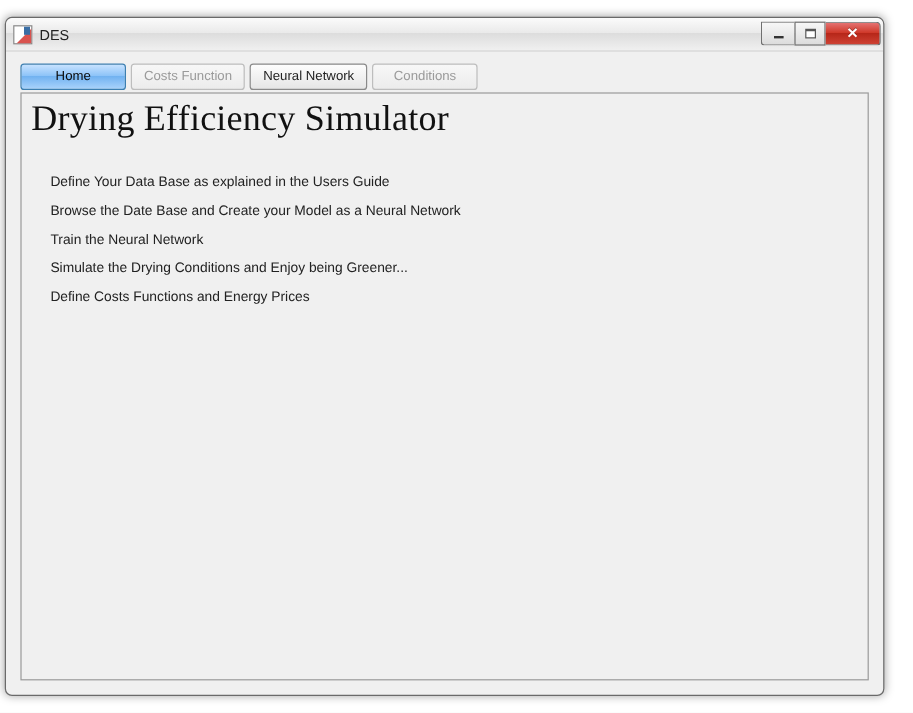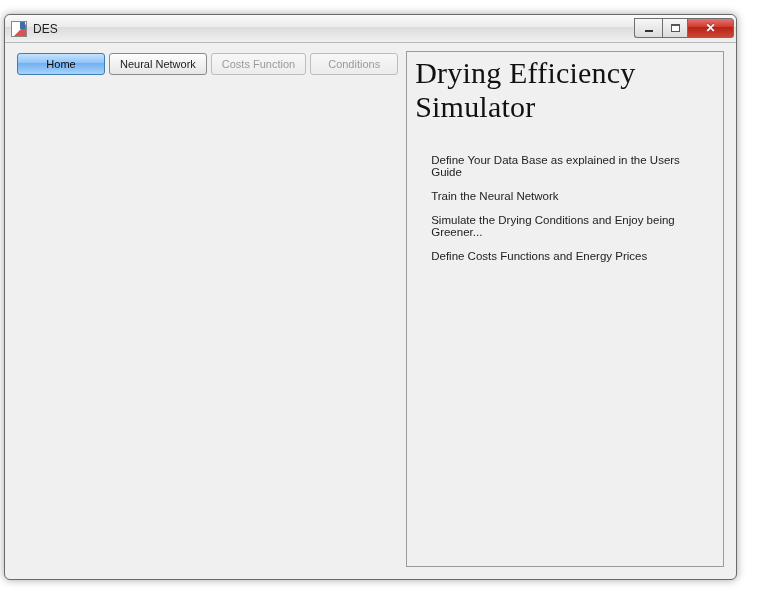--- a/index.html
+++ b/index.html
@@ -81,21 +81,21 @@
     color:#fff;
   }
   .win-btn.close .x { font-size:12px; font-weight:bold; text-shadow:0 -1px 0 rgba(0,0,0,0.3);}
   .min-glyph { width:8px; height:2px; background:#333; margin-top:6px;}
   .max-glyph { width:9px; height:8px; border:1px solid #555; border-top:2px solid #555; background:#fff;}
 
   .client {
     flex:1;
     padding: 6px 8px 10px 8px;
     display:flex;
-    flex-direction:row;
+    flex-direction:column;
   }
   .tabs {
     display:flex;
     gap:4px;
     padding: 4px 4px 0 4px;
   }
   .tab {
     height: 22px;
     min-width: 88px;
     padding: 0 10px;
@@ -160,30 +160,33 @@
         </div>
       <div class="win-btn close">
           <span class="x">✕</span>
         </div>
     </div>
   </div>
 
   <div class="client">
     <div class="tabs">
       <div class="tab active">Home</div>
+      <div class="tab disabled">Costs Function</div>
       <div class="tab">Neural Network</div>
-      <div class="tab disabled">Costs Function</div>
       <div class="tab disabled">Conditions</div>
     </div>
 
     <div class="panel">
       <h1 class="page-title">Drying Efficiency Simulator</h1>
       <div class="steps">
         <div class="step">
             <span>Define Your Data Base as explained in the Users Guide</span>
+          </div>
+        <div class="step">
+            <span>Browse the Date Base and Create your Model as a Neural Network</span>
           </div>
         <div class="step">
             <span>Train the Neural Network</span>
           </div>
         <div class="step">
             <span>Simulate the Drying Conditions and Enjoy being Greener...</span>
           </div>
         <div class="step">
             <span>Define Costs Functions and Energy Prices</span>
           </div>

